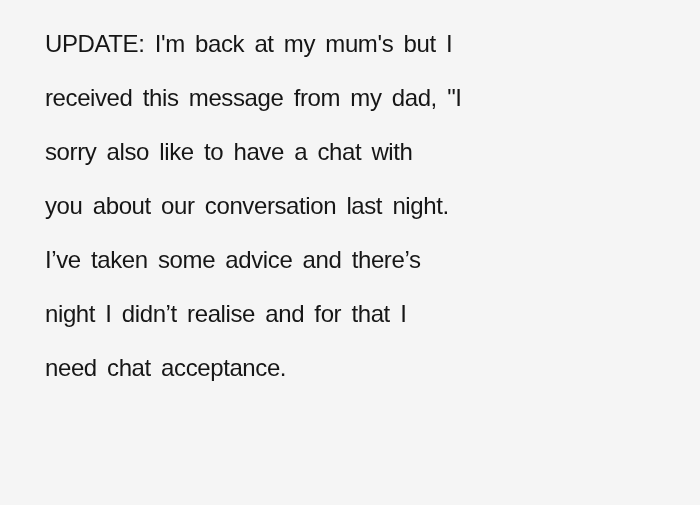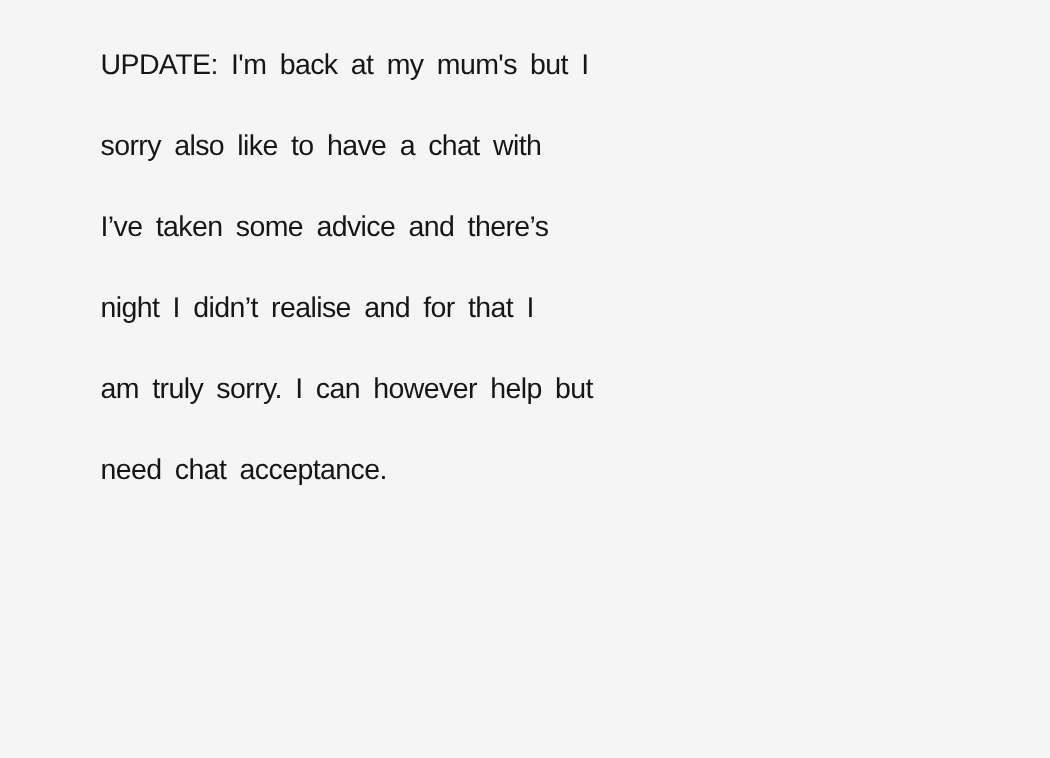--- a/index.html
+++ b/index.html
@@ -7,37 +7,38 @@
     padding: 0;
   }
   body {
     width: 700px;
     height: 505px;
     background: var(--bg, #f5f5f5);
     overflow: hidden;
   }
   .text-block {
     box-sizing: border-box;
-    padding: 17px 40px 0 67px;
+    padding: 17px 40px 0 45px;
     font-family: "Liberation Sans", sans-serif;
-    font-size: 19px;
+    font-size: 24px;
     line-height: 54px;
     font-weight: 400;
     color: var(--fg, #161616);
     letter-spacing: -0.4px;
     word-spacing: 4px;
   }
   .text-line {
     white-space: nowrap;
     height: 54px;
   }
 </style>
 </head>
 <body style="--bg: #f5f5f5; --fg: #161616;">
 
 <div class="text-block">
   <div class="text-line">UPDATE: I'm back at my mum's but I</div>
+  <div class="text-line">received this message from my dad, "I</div>
   <div class="text-line">sorry also like to have a chat with</div>
+  <div class="text-line">you about our conversation last night.</div>
   <div class="text-line">I’ve taken some advice and there’s</div>
   <div class="text-line">night I didn’t realise and for that I</div>
-  <div class="text-line">am truly sorry. I can however help but</div>
   <div class="text-line">need chat acceptance.</div>
 </div>
 
 </body></html>

